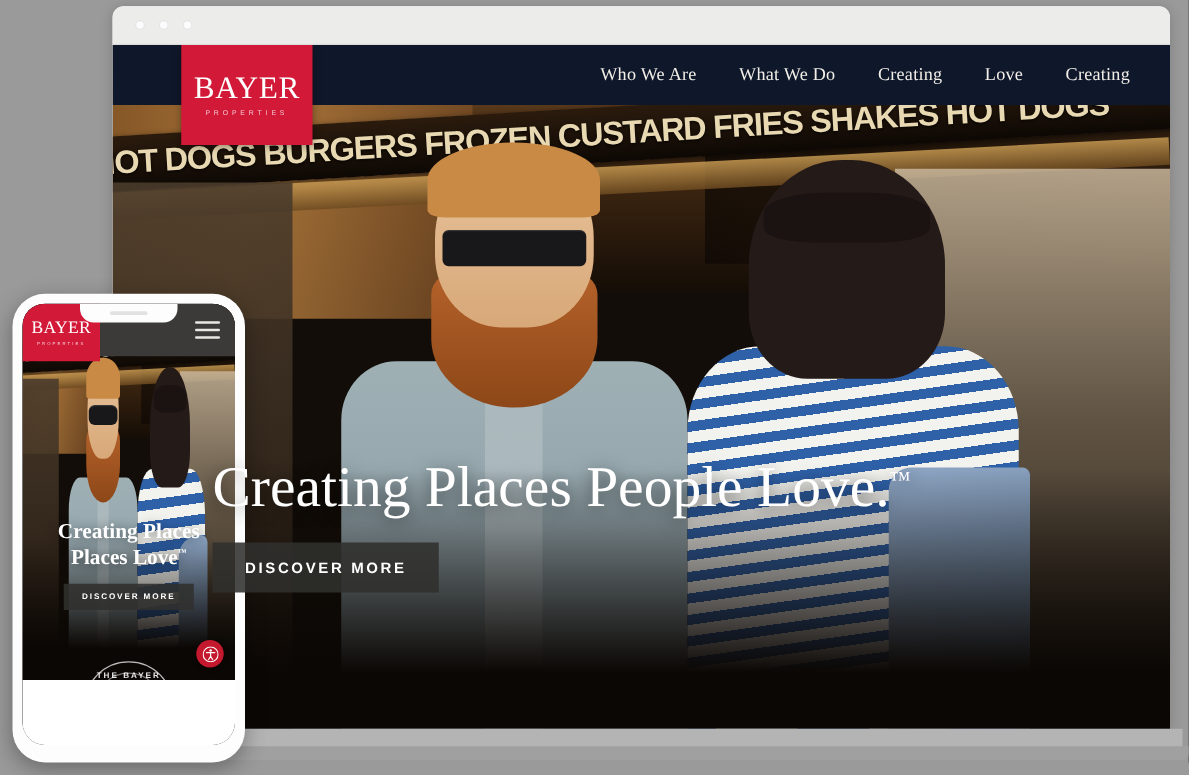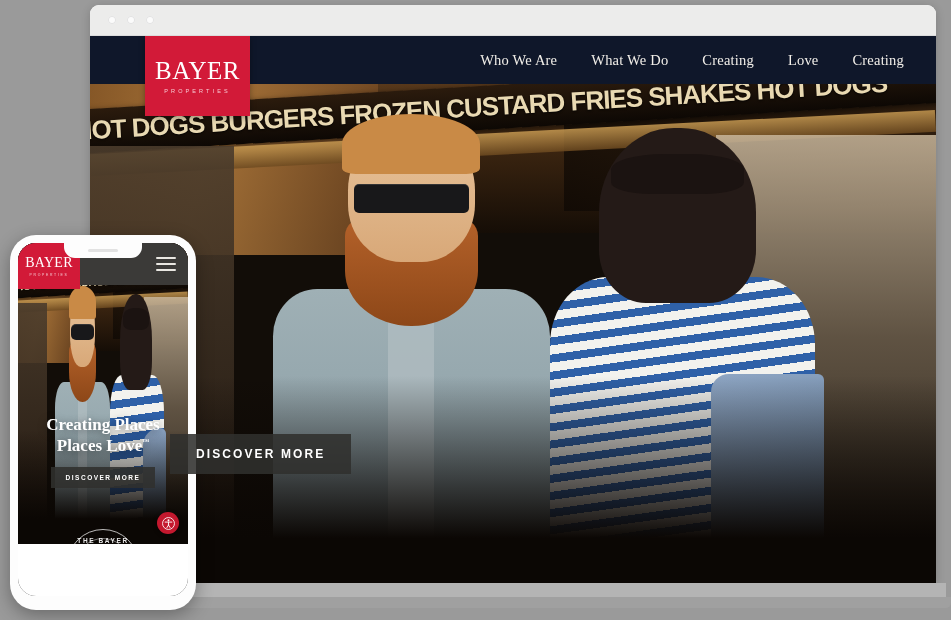--- a/index.html
+++ b/index.html
@@ -244,20 +244,23 @@
             <a href="#">Creating</a>
           </div>
         </div>
 
         <div class="logo">
           <div class="word">BAYER</div>
           <div class="sub">PROPERTIES</div>
         </div>
 
         <div class="hero-copy">
+          <h1 class="hero-h1">
+            <span>Creating Places People Love.</span><sup>™</sup>
+          </h1>
           <button class="hero-btn">DISCOVER MORE</button>
         </div>
 
       </div>
     </div>
   </div>
 
   <div class="base"></div>
   <div class="base-lip"></div>
 

